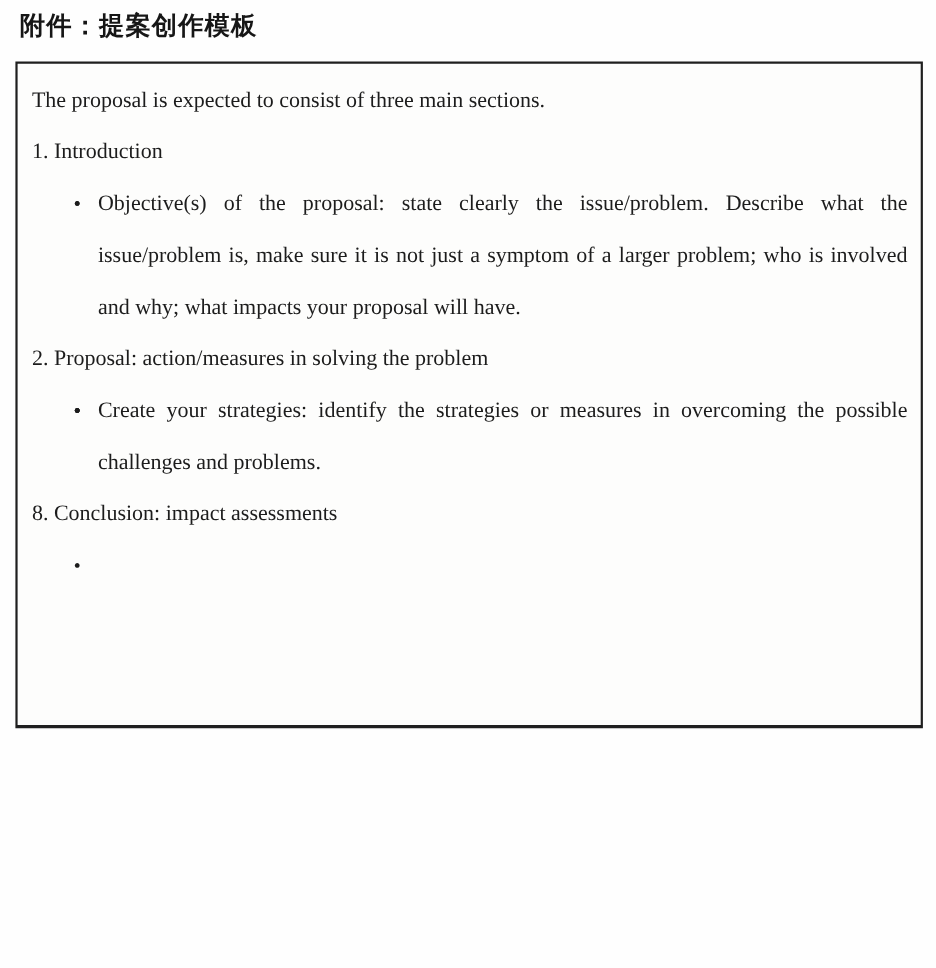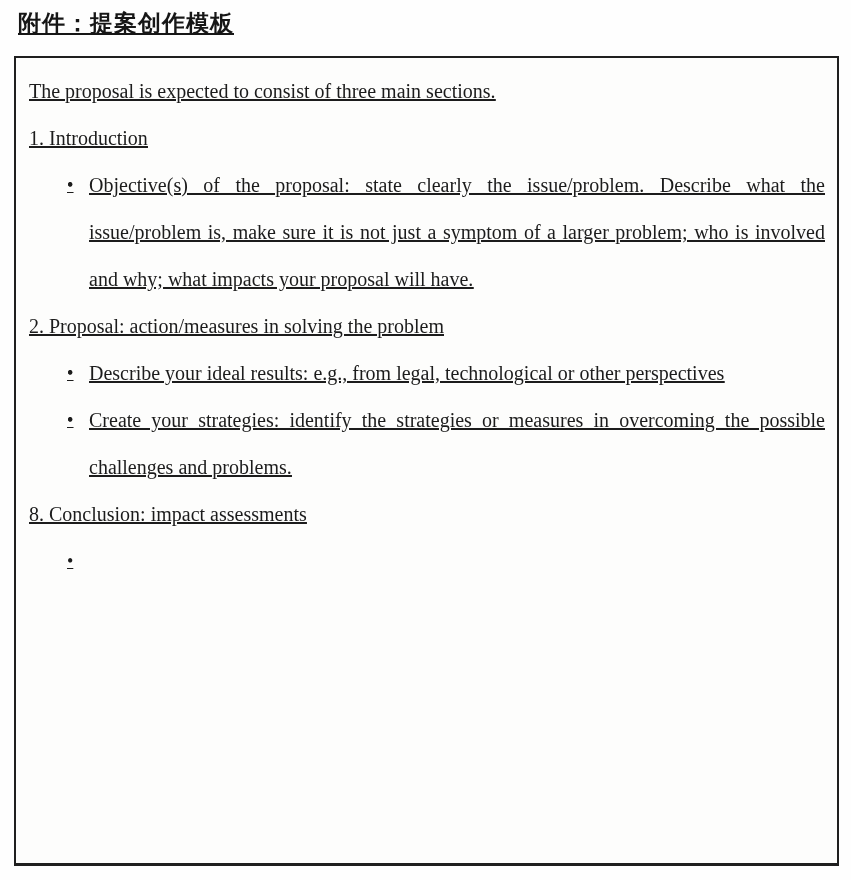--- a/index.html
+++ b/index.html
@@ -1,15 +1,15 @@
 <!DOCTYPE html>
 <html><head>
 <meta charset="utf-8">
 <style>
-  * { margin: 0; padding: 0; box-sizing: border-box; text-decoration: underline; }
+  * { margin: 0; padding: 0; box-sizing: border-box; }
   html, body { background: #ffffff; }
   .page {
     position: relative;
     width: 851px;
     height: 880px;
     background: #fefefe;
     font-family: "Liberation Serif", serif;
     color: #1c1c1c;
     overflow: hidden;
   }
@@ -22,21 +22,21 @@
     font-weight: 700;
     letter-spacing: 1px;
     color: #161616;
     white-space: nowrap;
   }
   .template-box {
     position: absolute;
     left: 14px;
     top: 56px;
     width: 825px;
-    height: 810px;
+    height: 606px;
     border: 2px solid #1f1f1f;
     border-bottom-width: 3px;
     padding: 10px 12px 8px 13px;
     background: #fdfdfc;
   }
   .line {
     font-size: 20px;
     line-height: 47px;
     color: #1c1c1c;
   }
@@ -79,21 +79,20 @@
     </div>
 
     <div class="line item-numbered">2. Proposal: action/measures in solving the problem</div>
 
     <div class="line item-bullet">
       <span class="bullet-dot">•</span>
     </div>
 
     <div class="line item-bullet">
       <span class="bullet-dot">•</span>
-      <span>Describe your ideal results: e.g., from legal, technological or other perspectives</span>
     </div>
 
     <div class="line item-bullet">
       <span class="bullet-dot">•</span>
     </div>
 
     <div class="line item-bullet">
       <span class="bullet-dot">•</span>
       <span>Create your strategies: identify the strategies or measures in overcoming the possible challenges and problems.</span>
     </div>

